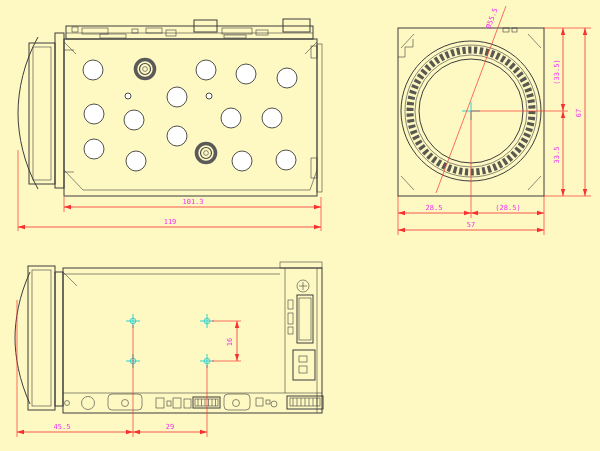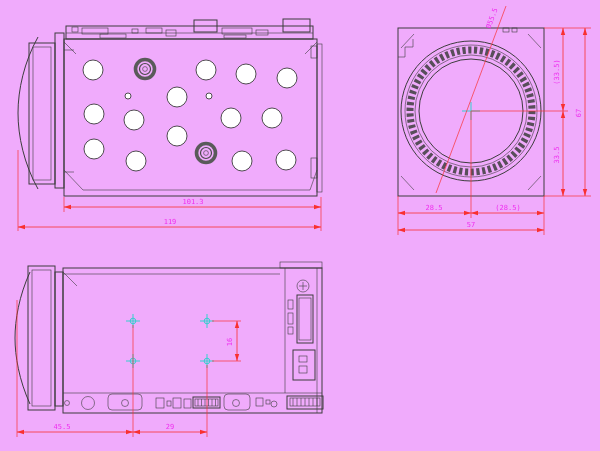--- a/index.html
+++ b/index.html
@@ -1,16 +1,16 @@
 <!DOCTYPE html>
 <html style="--outline: #3d3d3d; --dimension-line: #f93030; --dimension-text: #ef2fef; --center-marker: #35cfcf;"><head>
 <meta charset="utf-8">
 <style>
   html,body{margin:0;padding:0;background:#fff;}
-  #canvas{width:600px;height:451px;background:#f0abfc;position:relative;overflow:hidden;}
+  #canvas{width:600px;height:451px;background:#fef9c3;position:relative;overflow:hidden;}
   svg{display:block;}
   .ol{fill:none;stroke:var(--outline);stroke-width:1;}
   .olt{fill:none;stroke:var(--outline);stroke-width:.6;}
   .hole{fill:#fff;stroke:var(--outline);stroke-width:.9;}
   .screwring{fill:none;stroke:#5a5a5a;stroke-width:3.6;}
   .screwmid{fill:none;stroke:#4a4a4a;stroke-width:1.2;}
   .knurl{fill:none;stroke:var(--outline);stroke-width:7;stroke-dasharray:3.2 2.6;opacity:.85;}
   .dim{fill:none;stroke:var(--dimension-line);stroke-width:.8;}
   .dimx{fill:none;stroke:var(--dimension-line);stroke-width:.7;}
   .arrfill{fill:var(--dimension-line);stroke:none;}

